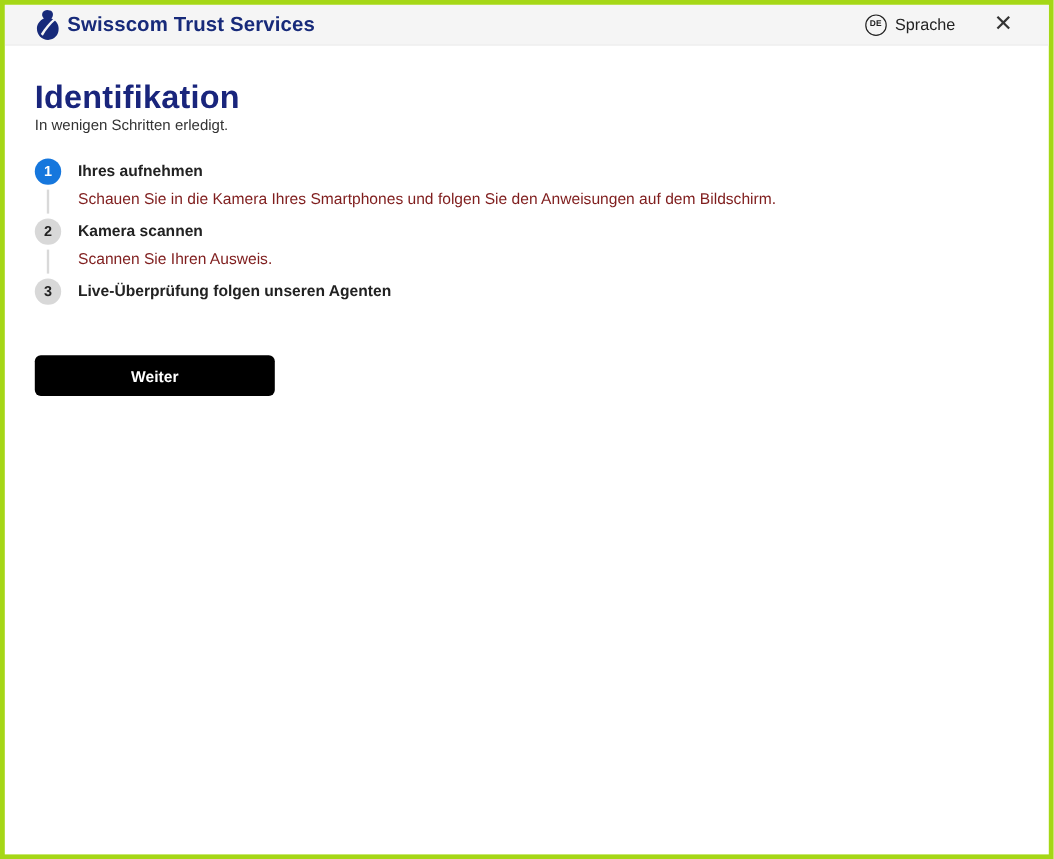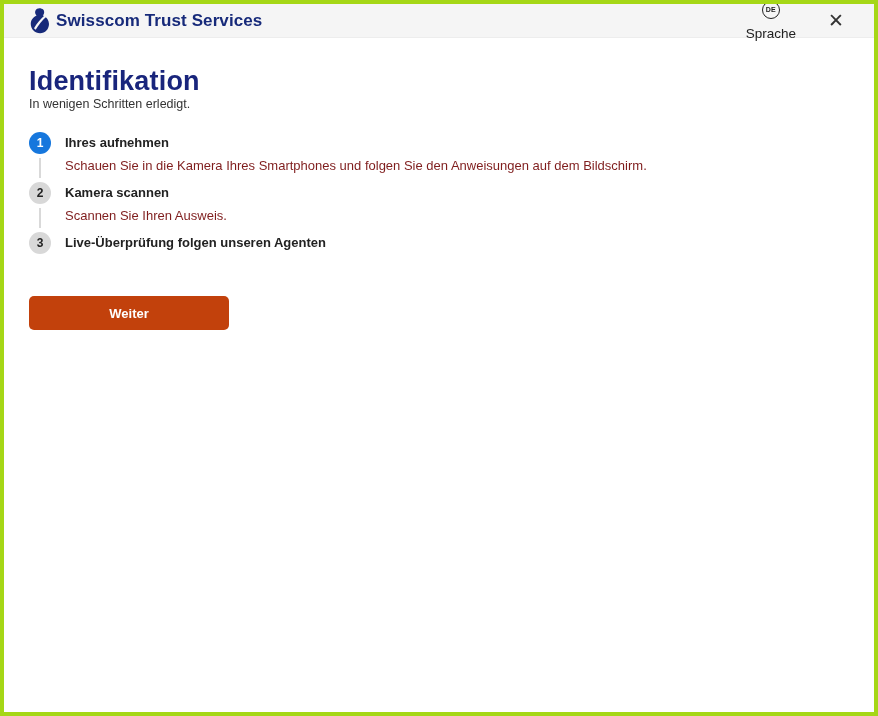--- a/index.html
+++ b/index.html
@@ -39,21 +39,20 @@
   .header-right {
     display: flex;
     align-items: center;
     gap: 28px;
   }
   .lang-switch {
     display: flex;
     align-items: center;
     gap: 7px;
     cursor: pointer;
-    flex-direction: column;
   }
   .lang-badge {
     width: 18px;
     height: 18px;
     border: 1.6px solid #222222;
     border-radius: 50%;
     display: flex;
     align-items: center;
     justify-content: center;
     font-size: 7px;
@@ -133,21 +132,21 @@
     font-size: 13px;
     color: #7f1d1d;
   }
 
   
   .continue-btn {
     display: block;
     margin: 37px 0 0 0;
     width: 200px;
     height: 34px;
-    background: #c2410c;
+    background: #000000;
     color: #ffffff;
     font-family: "Liberation Sans", sans-serif;
     font-size: 13px;
     font-weight: bold;
     border: none;
     border-radius: 5px;
     cursor: pointer;
   }
 </style>
 </head>

